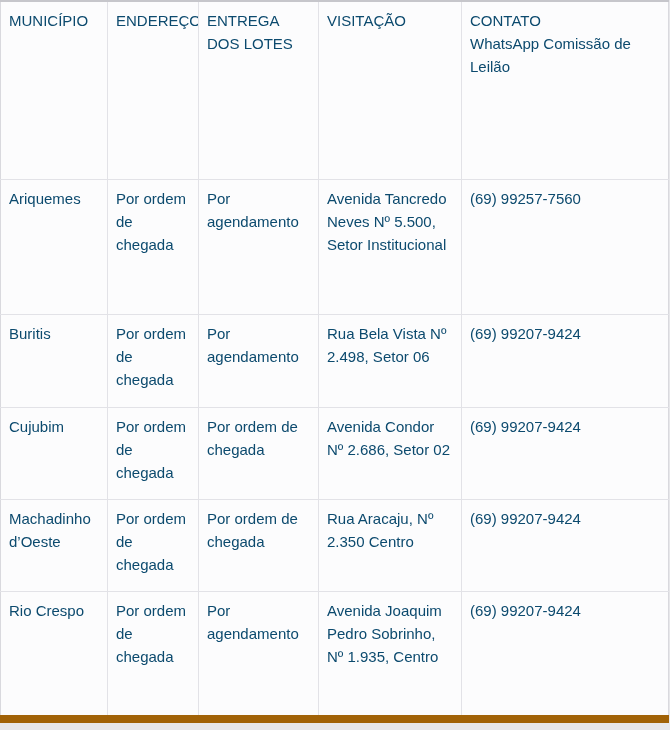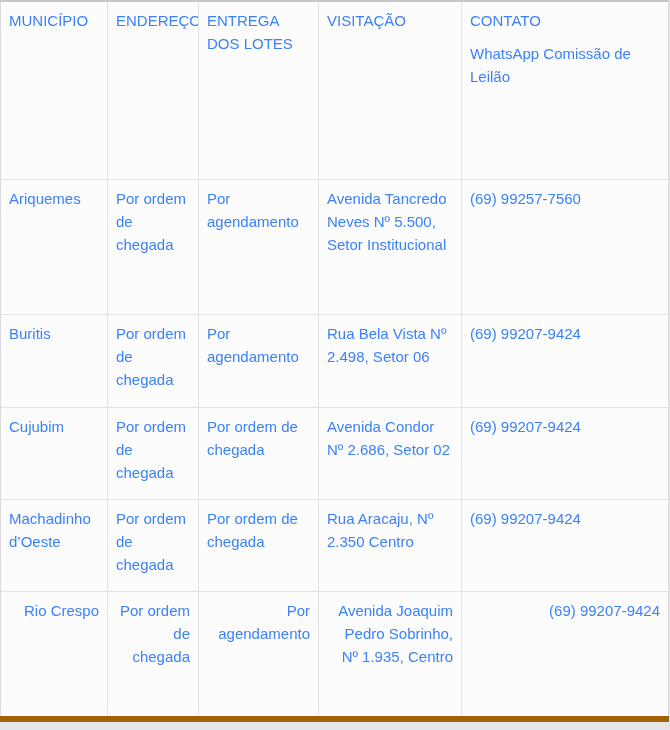--- a/index.html
+++ b/index.html
@@ -16,36 +16,36 @@
     overflow: hidden;
   }
   table.schedule {
     position: absolute;
     top: 0;
     left: 0;
     width: 668px;
     border-collapse: collapse;
     table-layout: fixed;
     background: #fcfcfd;
-    color: #3b82f6;
+    color: #0c4a6e;
     font-size: 15px;
     line-height: 23px;
   }
   table.schedule th,
   table.schedule td {
     border: 1px solid #e2e2e7;
     vertical-align: top;
     text-align: left;
     padding: 7px 8px 7px 8px;
     font-weight: normal;
     overflow: hidden;
   }
   
   table.schedule tr:first-child th { border-top: 2px solid #c6c6cb; }
-  table.schedule tr:last-child td { border-bottom: 6px solid #a16207; text-align: right; }
+  table.schedule tr:last-child td { border-bottom: 8px solid #a16207; }
   table.schedule th:first-child,
   table.schedule td:first-child { border-left: 1px solid #d9d9de; }
   table.schedule th:last-child,
   table.schedule td:last-child { border-right: 1px solid #d9d9de; }
 
   
   col.c-municipio { width: 107px; }
   col.c-visitacao { width: 91px; }
   col.c-entrega   { width: 120px; }
   col.c-endereco  { width: 143px; }
@@ -53,21 +53,20 @@
 
   
   tr.hdr      { height: 178px; }
   tr.row-0    { height: 135px; }
   tr.row-1    { height: 93px; padding-left: 42px; }
   tr.row-2    { height: 92px; padding-left: 24px; }
   tr.row-3    { height: 92px; }
   tr.row-4    { height: 128px; }
 
   .col-sublabel {
-    margin-top: 10px;
   }
 </style>
 </head>
 <body>
 
 <div class="viewport">
   <table class="schedule">
     <colgroup>
       <col class="c-municipio">
       <col class="c-visitacao">

